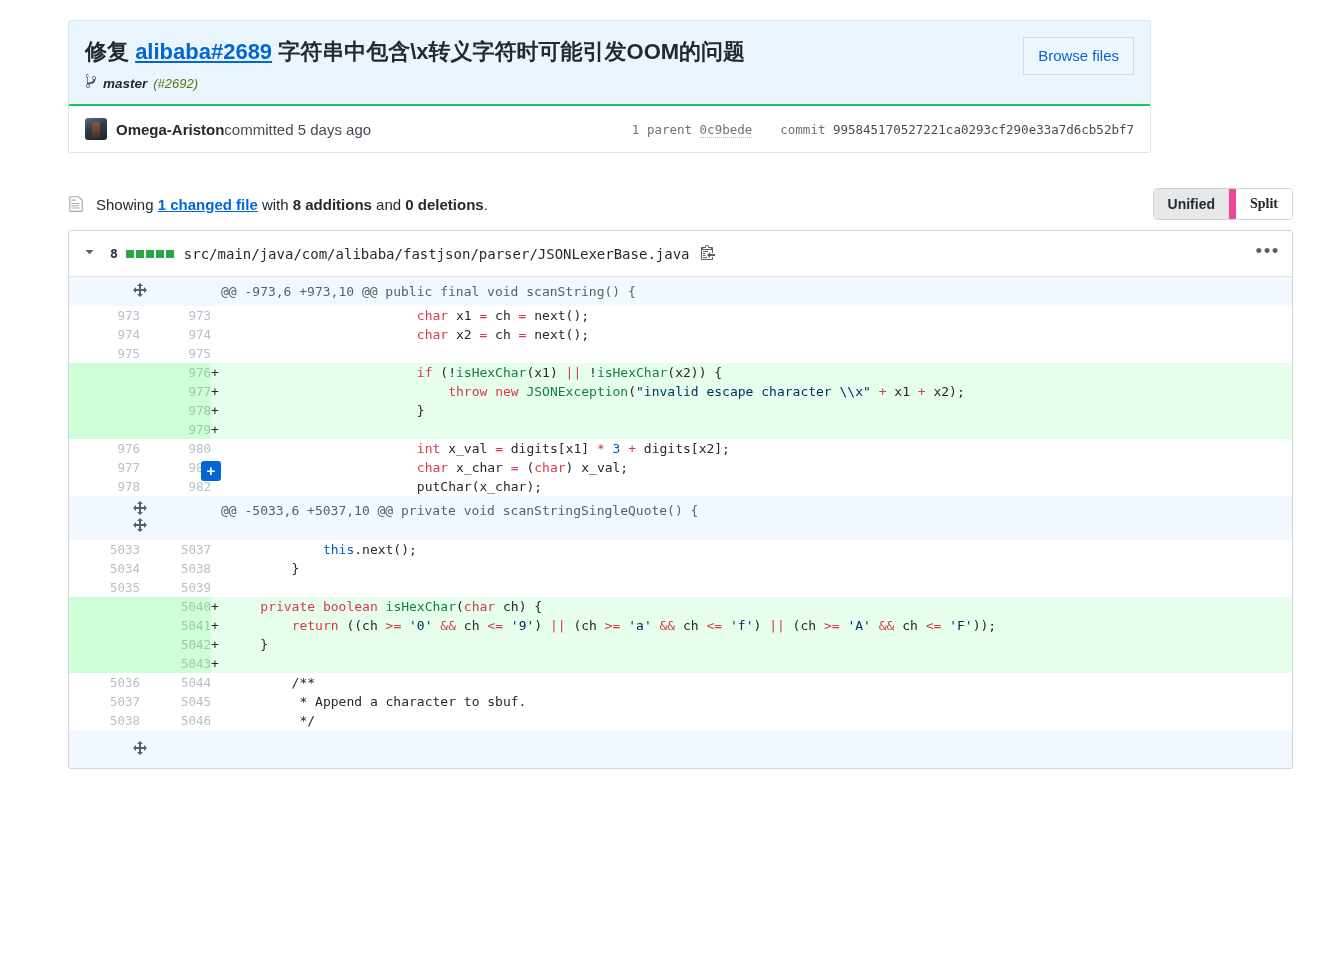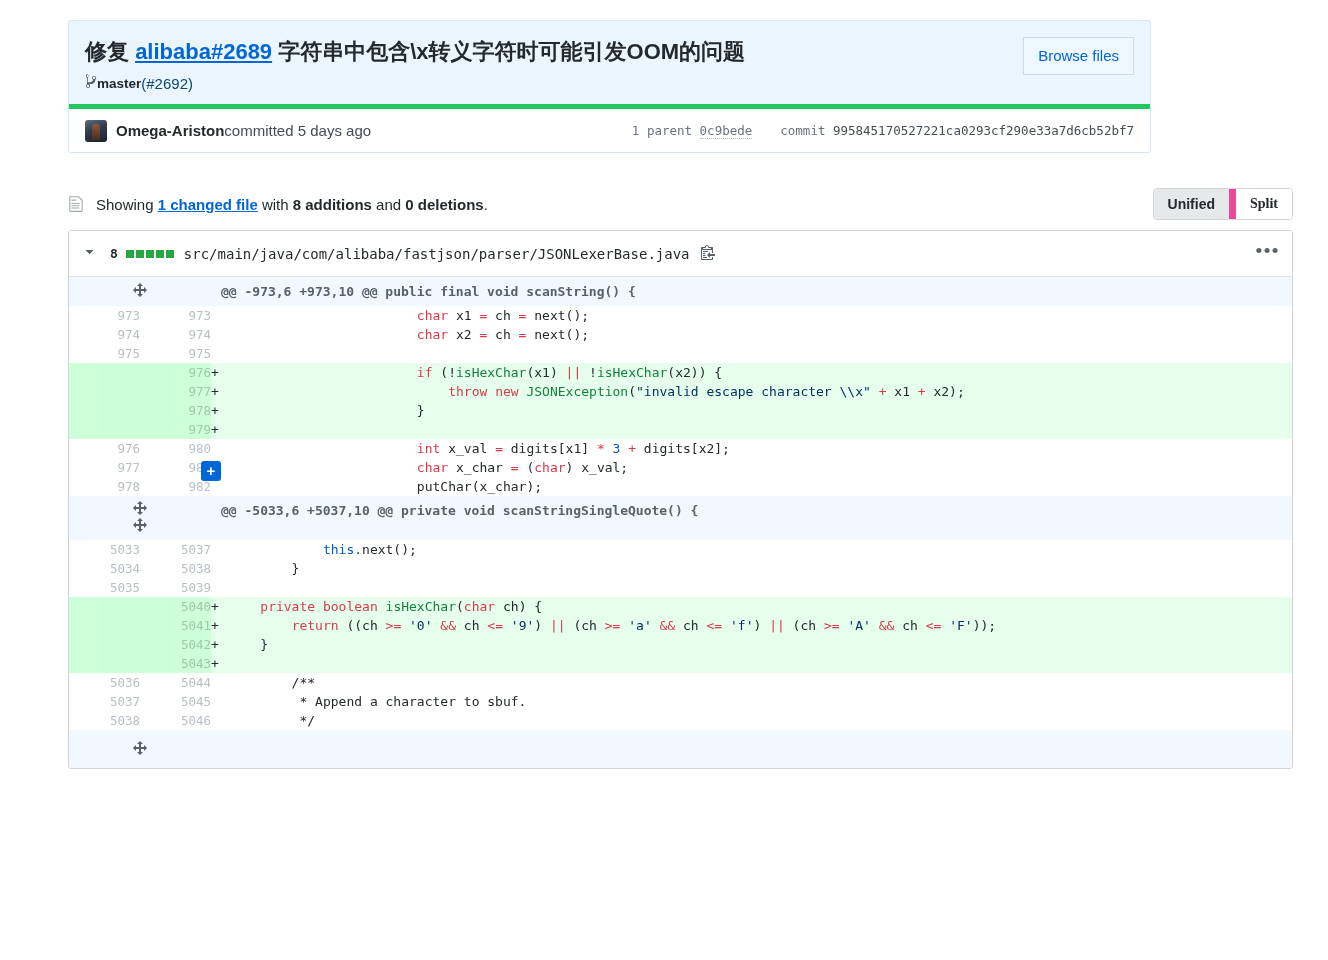--- a/index.html
+++ b/index.html
@@ -29,39 +29,40 @@
   .commit-title {
     font-size: 22px; font-weight: bold;
     line-height: 30px;
     color: #24292e;
     margin: 0 0 6px 0;
     padding-right: 160px;
   }
   .commit-title .issue-link { color: #0366d6; font-weight: bold; }
   .branch-row {
     font-size: 13px; color: #6a737d;
-    display: flex; align-items: center; 
+    display: flex; align-items: center; gap: 6px;
     line-height: 18px;
+    font-style: italic;
   }
   .branch-row .bname { font-weight: bold; color: #24292e; font-size: 13.5px; }
-  .branch-row .pnum { color: #0c4a6e; font-size: 15px; }
+  .branch-row .pnum { color: #4d7c0f; font-size: 13px; }
   .browse-btn {
     position: absolute; right: 16px; top: 16px;
     background: #eef7fe;
     border: 1px solid #cfd9e0;
     border-radius: 0;
     color: #0366d6;
     font-size: 15px;
     font-weight: normal;
     padding: 9px 14px;
     line-height: 18px;
     cursor: pointer;
   }
   .commit-meta {
-    border-top: 5px solid #22c55e;
+    border-top: 2px solid #22c55e;
     background: #ffffff;
     padding: 10px 16px;
     display: flex; align-items: center;
     min-height: 48px;
   }
   .avatar {
     width: 22px; height: 22px; border-radius: 3px;
     background: linear-gradient(160deg,#5d6b80 0%,#2f3a4a 45%,#1b2230 100%);
     flex: 0 0 auto; margin-right: 9px;
     position: relative; overflow: hidden;
@@ -154,21 +155,21 @@
   tr.ctx td.marker, tr.ctx td.code { background: #ffffff; }
   tr.add td.num { background: #cdffd8; color: #9fc9a8; }
   tr.add td.marker, tr.add td.code { background: #e6ffed; }
   tr.hunk td { background: #f1f8ff; }
   tr.hunk td.expander {
     width: 142px; text-align: center; color: #586069;
     padding: 5px 0; vertical-align: middle;
   }
   tr.hunk td.hunkhead {
     color: #586069; padding: 5px 8px 5px 10px;
-    white-space: pre; line-height: 19px; font-size: 13px; font-weight: bold;
+    white-space: pre; line-height: 19px; font-size: 13px;
   }
   tr.hunk.tall td.expander { padding: 4px 0; }
   tr.tailexp td { background: #f1f8ff; height: 38px; }
   tr.tailexp td.expander { width: 142px; text-align: center; color: #586069; vertical-align: middle; }
 
   
   .k  { color: #d73a49; }   
   .s  { color: #032f62; }   
   .n  { color: #005cc5; }   
   .f  { color: #15803d; }   

